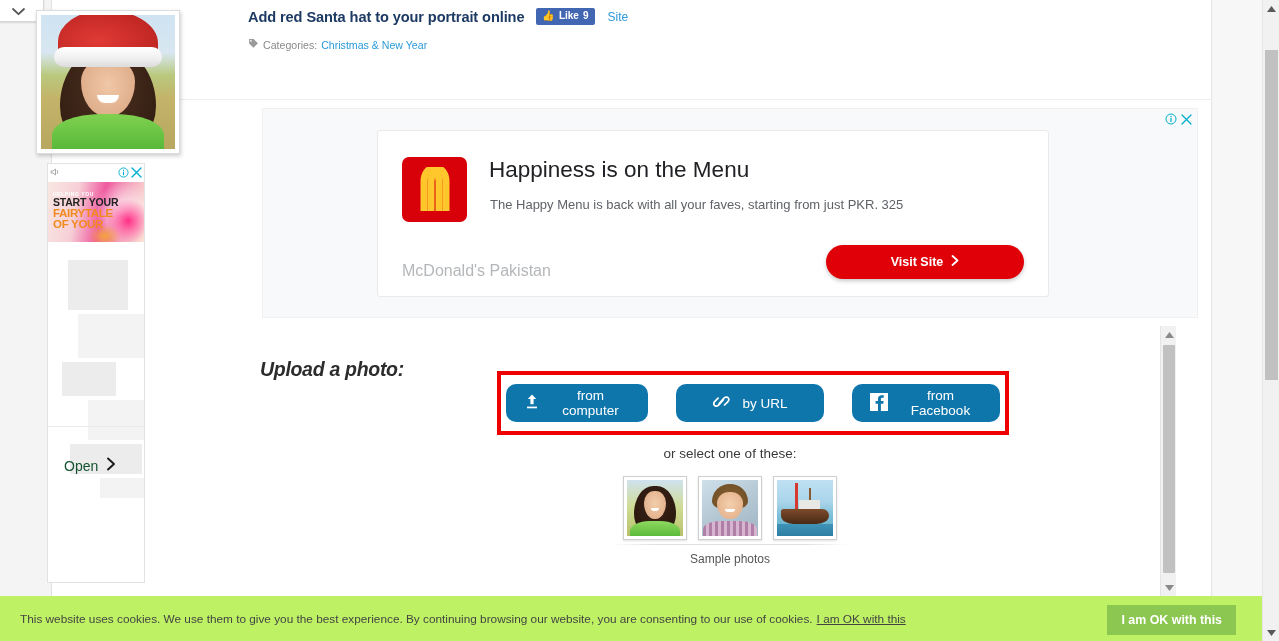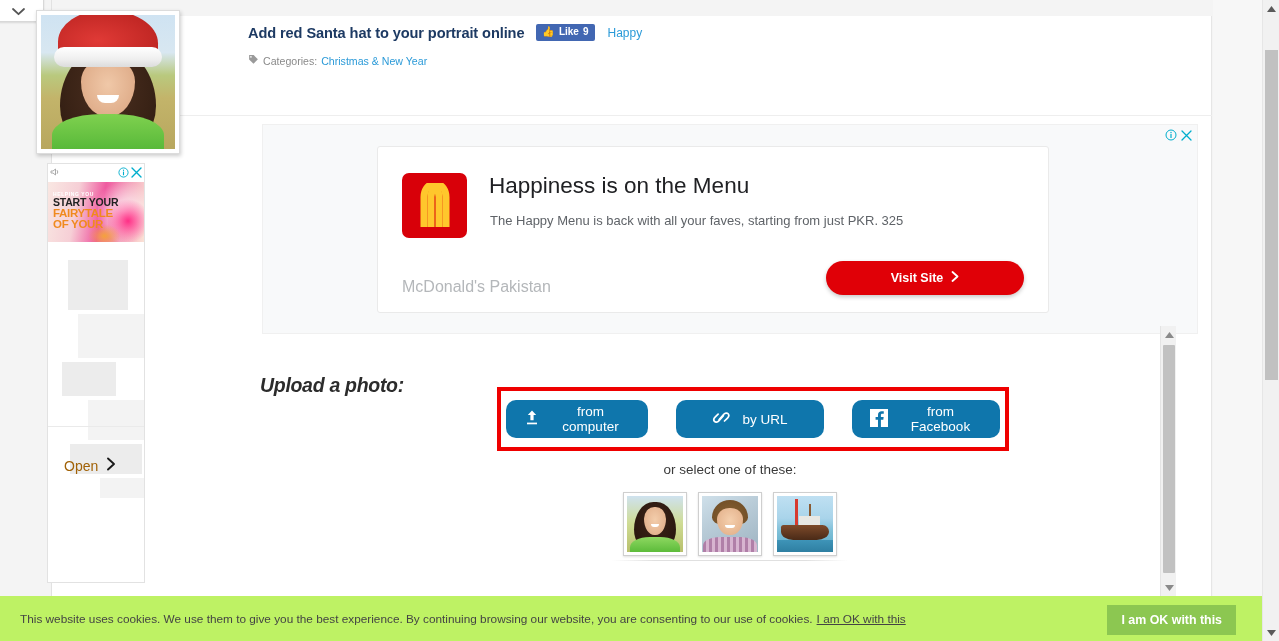--- a/index.html
+++ b/index.html
@@ -33,21 +33,21 @@
 
   
   .left-rule {
     position: absolute; left: 51px; top: 0; width: 1px; height: 596px;
     background: #e2e2e2;
   }
 
   
   .page {
     position: absolute;
-    left: 52px; top: 16px;
+    left: 52px; top: 0;
     width: 1160px; height: 596px;
     background: #ffffff;
     border-right: 1px solid #e6e6e6;
   }
 
   
   .article {
     position: absolute; left: 0; top: 0;
     width: 1160px; height: 100px;
     border-bottom: 1px solid #eeeeee;
@@ -162,21 +162,21 @@
 
   .side-ad-body { position: relative; height: 262px; background: #fff; }
   .blk { position:absolute; background:#ececec; }
   .side-ad-foot {
     position: absolute; left:0; right:0; bottom:0; height: 78px;
     border-top: 1px solid #eaeaea;
     display:flex; align-items:center; padding-left: 16px;
   }
   .open-btn {
     display:flex; align-items:center; gap:8px;
-    font-size: 14px; color: #a16207;
+    font-size: 14px; color: #14532d;
   }
 
   
   .main-col {
     position: absolute; left: 196px; top: 100px;
     width: 964px; height: 496px;
   }
 
   
   .bigad-wrap {
@@ -379,21 +379,21 @@
 
     <div class="article">
       <div class="article-inner">
         <div class="title-row">
           <h1 class="post-title">Add red Santa hat to your portrait online</h1>
           <span class="fb-like">
             <span class="thumb">👍</span>
             <span>Like</span>
             <span>9</span>
           </span>
-          <a class="tweet-link" href="#">Happy</a>
+          <a class="tweet-link" href="#">Site</a>
         </div>
         <div class="cats">
           <span class="tag-icon">
             <svg width="11" height="11" viewBox="0 0 12 12">
                 <path d="M1.2 1.2h5l4.6 4.6-4.8 4.8L1.2 6V1.2z" fill="#9a9a9a"></path>
                 <circle cx="3.2" cy="3.2" r=".9" fill="#fff"></circle>
               </svg>
           </span>
           <span>Categories:</span>
           <a href="#">Christmas &amp; New Year</a>
@@ -501,20 +501,21 @@
                 <div class="mast"></div>
                 <div class="mast2"></div>
                 <div class="cabin"></div>
                 <div class="hull"></div>
                 <div class="water"></div>
               </div>
           </div>
         </div>
 
         <div class="sample-shelf"></div>
+        <div class="samples-label">Sample photos</div>
       </div>
     </div>
   </div>
 
   <div class="rightstrip"></div>
 
   <div class="side-photo">
     <div class="ph">
       <div class="santa-bg"></div>
       <div class="santa-hair"></div>

